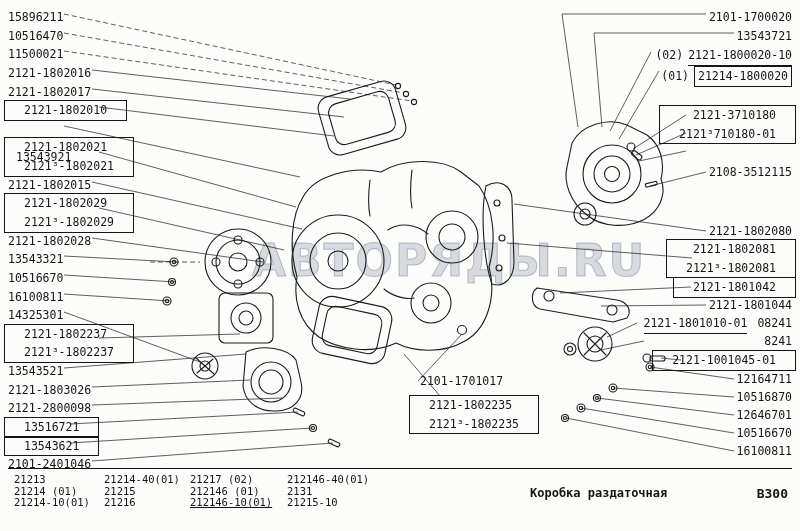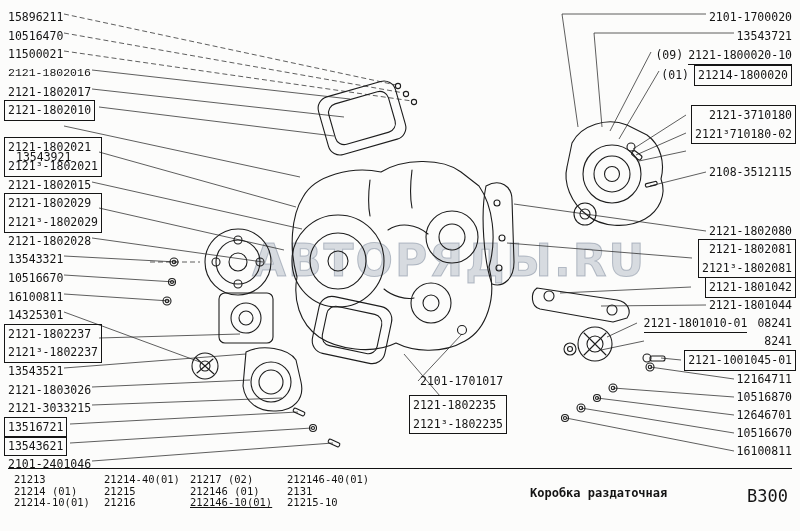--- a/index.html
+++ b/index.html
@@ -2,31 +2,31 @@
 <html><head>
 <meta charset="utf-8">
 <style>
   html,body{margin:0;padding:0;}
   body{width:800px;height:531px;background:#fcfcfb;position:relative;overflow:hidden;
        font-family:"DejaVu Sans Mono",monospace;color:#141414;}
   #stage{position:absolute;inset:0;}
   svg{position:absolute;left:0;top:0;}
   .grp{position:absolute;white-space:nowrap;}
   .line{display:flex;align-items:baseline;height:18.6px;line-height:18.6px;font-size:11.5px;}
-  #right-col .line{justify-content:flex-end;align-items:center;}
-  .gbox{border:1.3px solid #151515;padding:0 3px;margin-left:-4px;margin-top:-1px;}
+  #right-col .line{justify-content:flex-end;}
+  .gbox{border:1.3px solid #151515;padding:0 19px;margin-left:-4px;margin-top:-1px;}
   #right-col .gbox{margin-left:0;margin-right:-4px;}
   .nbox{border:1.3px solid #151515;padding:0 3px;}
   .ul{border-bottom:1.2px solid #151515;}
   .prefix{margin-right:5px;}
   .suffix{margin-left:10px;}
   .rule{position:absolute;left:8px;right:8px;top:468px;border-top:1.5px solid #111;}
   .fcell{position:absolute;font-size:10.5px;line-height:11.4px;white-space:nowrap;}
   #footer-title{position:absolute;left:530px;top:486px;font-size:12px;font-weight:bold;white-space:nowrap;}
-  #page-code{position:absolute;right:12px;top:486px;font-size:17px;font-weight:normal;}
+  #page-code{position:absolute;right:12px;top:486px;font-size:13px;font-weight:bold;}
 </style>
 </head>
 <body>
 
 <div id="stage">
 
   <svg width="800" height="531" viewBox="0 0 800 531">
 
     <text x="252" y="276" font-family="DejaVu Sans, sans-serif" font-size="44" font-weight="bold" fill="rgba(110,125,145,0.26)" stroke="rgba(110,125,145,0.45)" stroke-width="1" letter-spacing="2">АВТОРЯДЫ.RU</text>
 
@@ -168,21 +168,21 @@
       <div class="grp" style="left: 8px; top: 26.64px;">
         <div class="line">
           <span class="num">10516470</span>
         </div>
       </div>
       <div class="grp" style="left: 8px; top: 45.28px;">
         <div class="line">
           <span class="num">11500021</span>
         </div>
       </div>
-      <div class="grp" style="left: 8px; top: 63.92px; font-family: Liberation Mono, monospace;">
+      <div class="grp" style="left: 8px; top: 63.92px;">
         <div class="line">
           <span class="num">2121-1802016</span>
         </div>
       </div>
       <div class="grp" style="left: 8px; top: 82.56px;">
         <div class="line">
           <span class="num">2121-1802017</span>
         </div>
       </div>
       <div class="grp gbox" style="left: 8px; top: 101.2px;">
@@ -254,21 +254,21 @@
           <span class="num">13543521</span>
         </div>
       </div>
       <div class="grp" style="left: 8px; top: 380.8px;">
         <div class="line">
           <span class="num">2121-1803026</span>
         </div>
       </div>
       <div class="grp" style="left: 8px; top: 399.44px;">
         <div class="line">
-          <span class="num">2121-3033215</span>
+          <span class="num">2121-2800098</span>
         </div>
       </div>
       <div class="grp gbox" style="left: 8px; top: 418.08px;">
         <div class="line">
           <span class="num">13516721</span>
         </div>
       </div>
       <div class="grp gbox" style="left: 8px; top: 436.72px;">
         <div class="line">
           <span class="num">13543621</span>
@@ -286,36 +286,36 @@
           <span class="num">2101-1700020</span>
         </div>
       </div>
       <div class="grp" style="right: 8px; top: 27px;">
         <div class="line">
           <span class="num">13543721</span>
         </div>
       </div>
       <div class="grp" style="right: 8px; top: 46px;">
         <div class="line">
-          <span class="prefix">(09)</span>
+          <span class="prefix">(02)</span>
           <span class="num ul">2121-1800020-10</span>
         </div>
       </div>
       <div class="grp" style="right: 8px; top: 66px;">
         <div class="line">
           <span class="prefix">(01)</span>
           <span class="num nbox">21214-1800020</span>
         </div>
       </div>
       <div class="grp gbox" style="right: 8px; top: 106px;">
         <div class="line">
           <span class="num">2121-3710180</span>
         </div>
         <div class="line">
-          <span class="num">2121³710180-02</span>
+          <span class="num">2121³710180-01</span>
         </div>
       </div>
       <div class="grp" style="right: 8px; top: 163px;">
         <div class="line">
           <span class="num">2108-3512115</span>
         </div>
       </div>
       <div class="grp" style="right: 8px; top: 222px;">
         <div class="line">
           <span class="num">2121-1802080</span>

